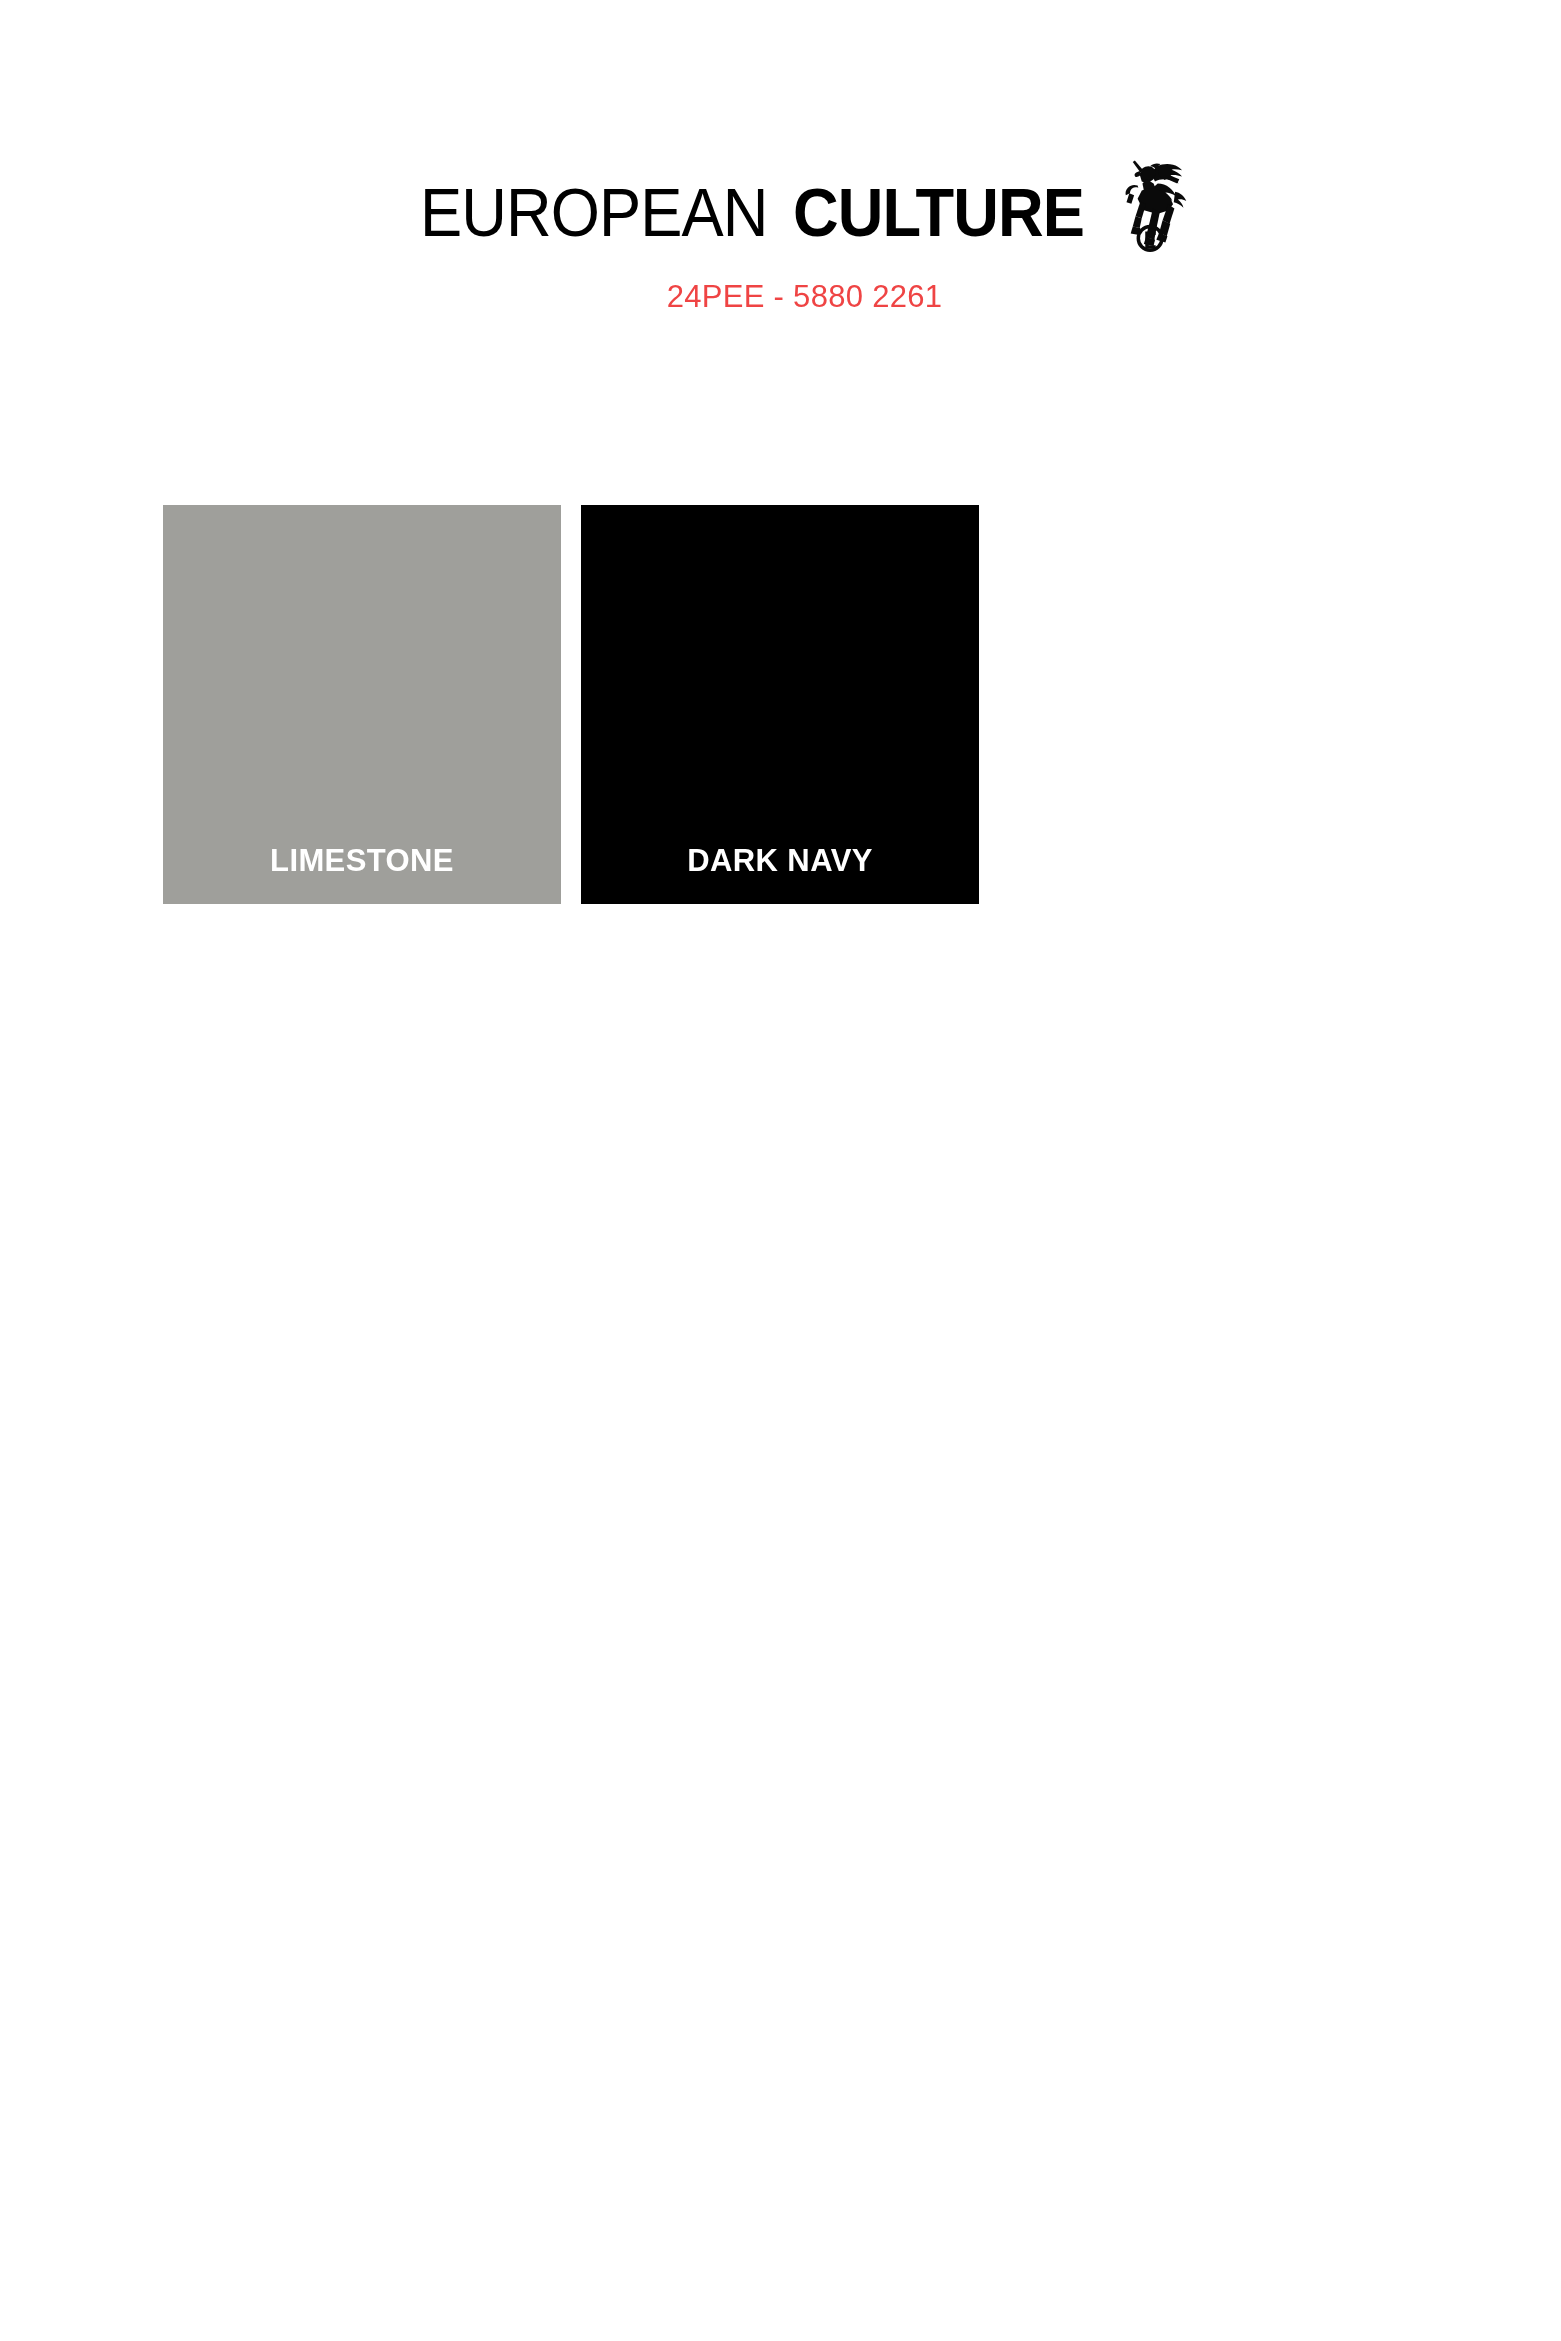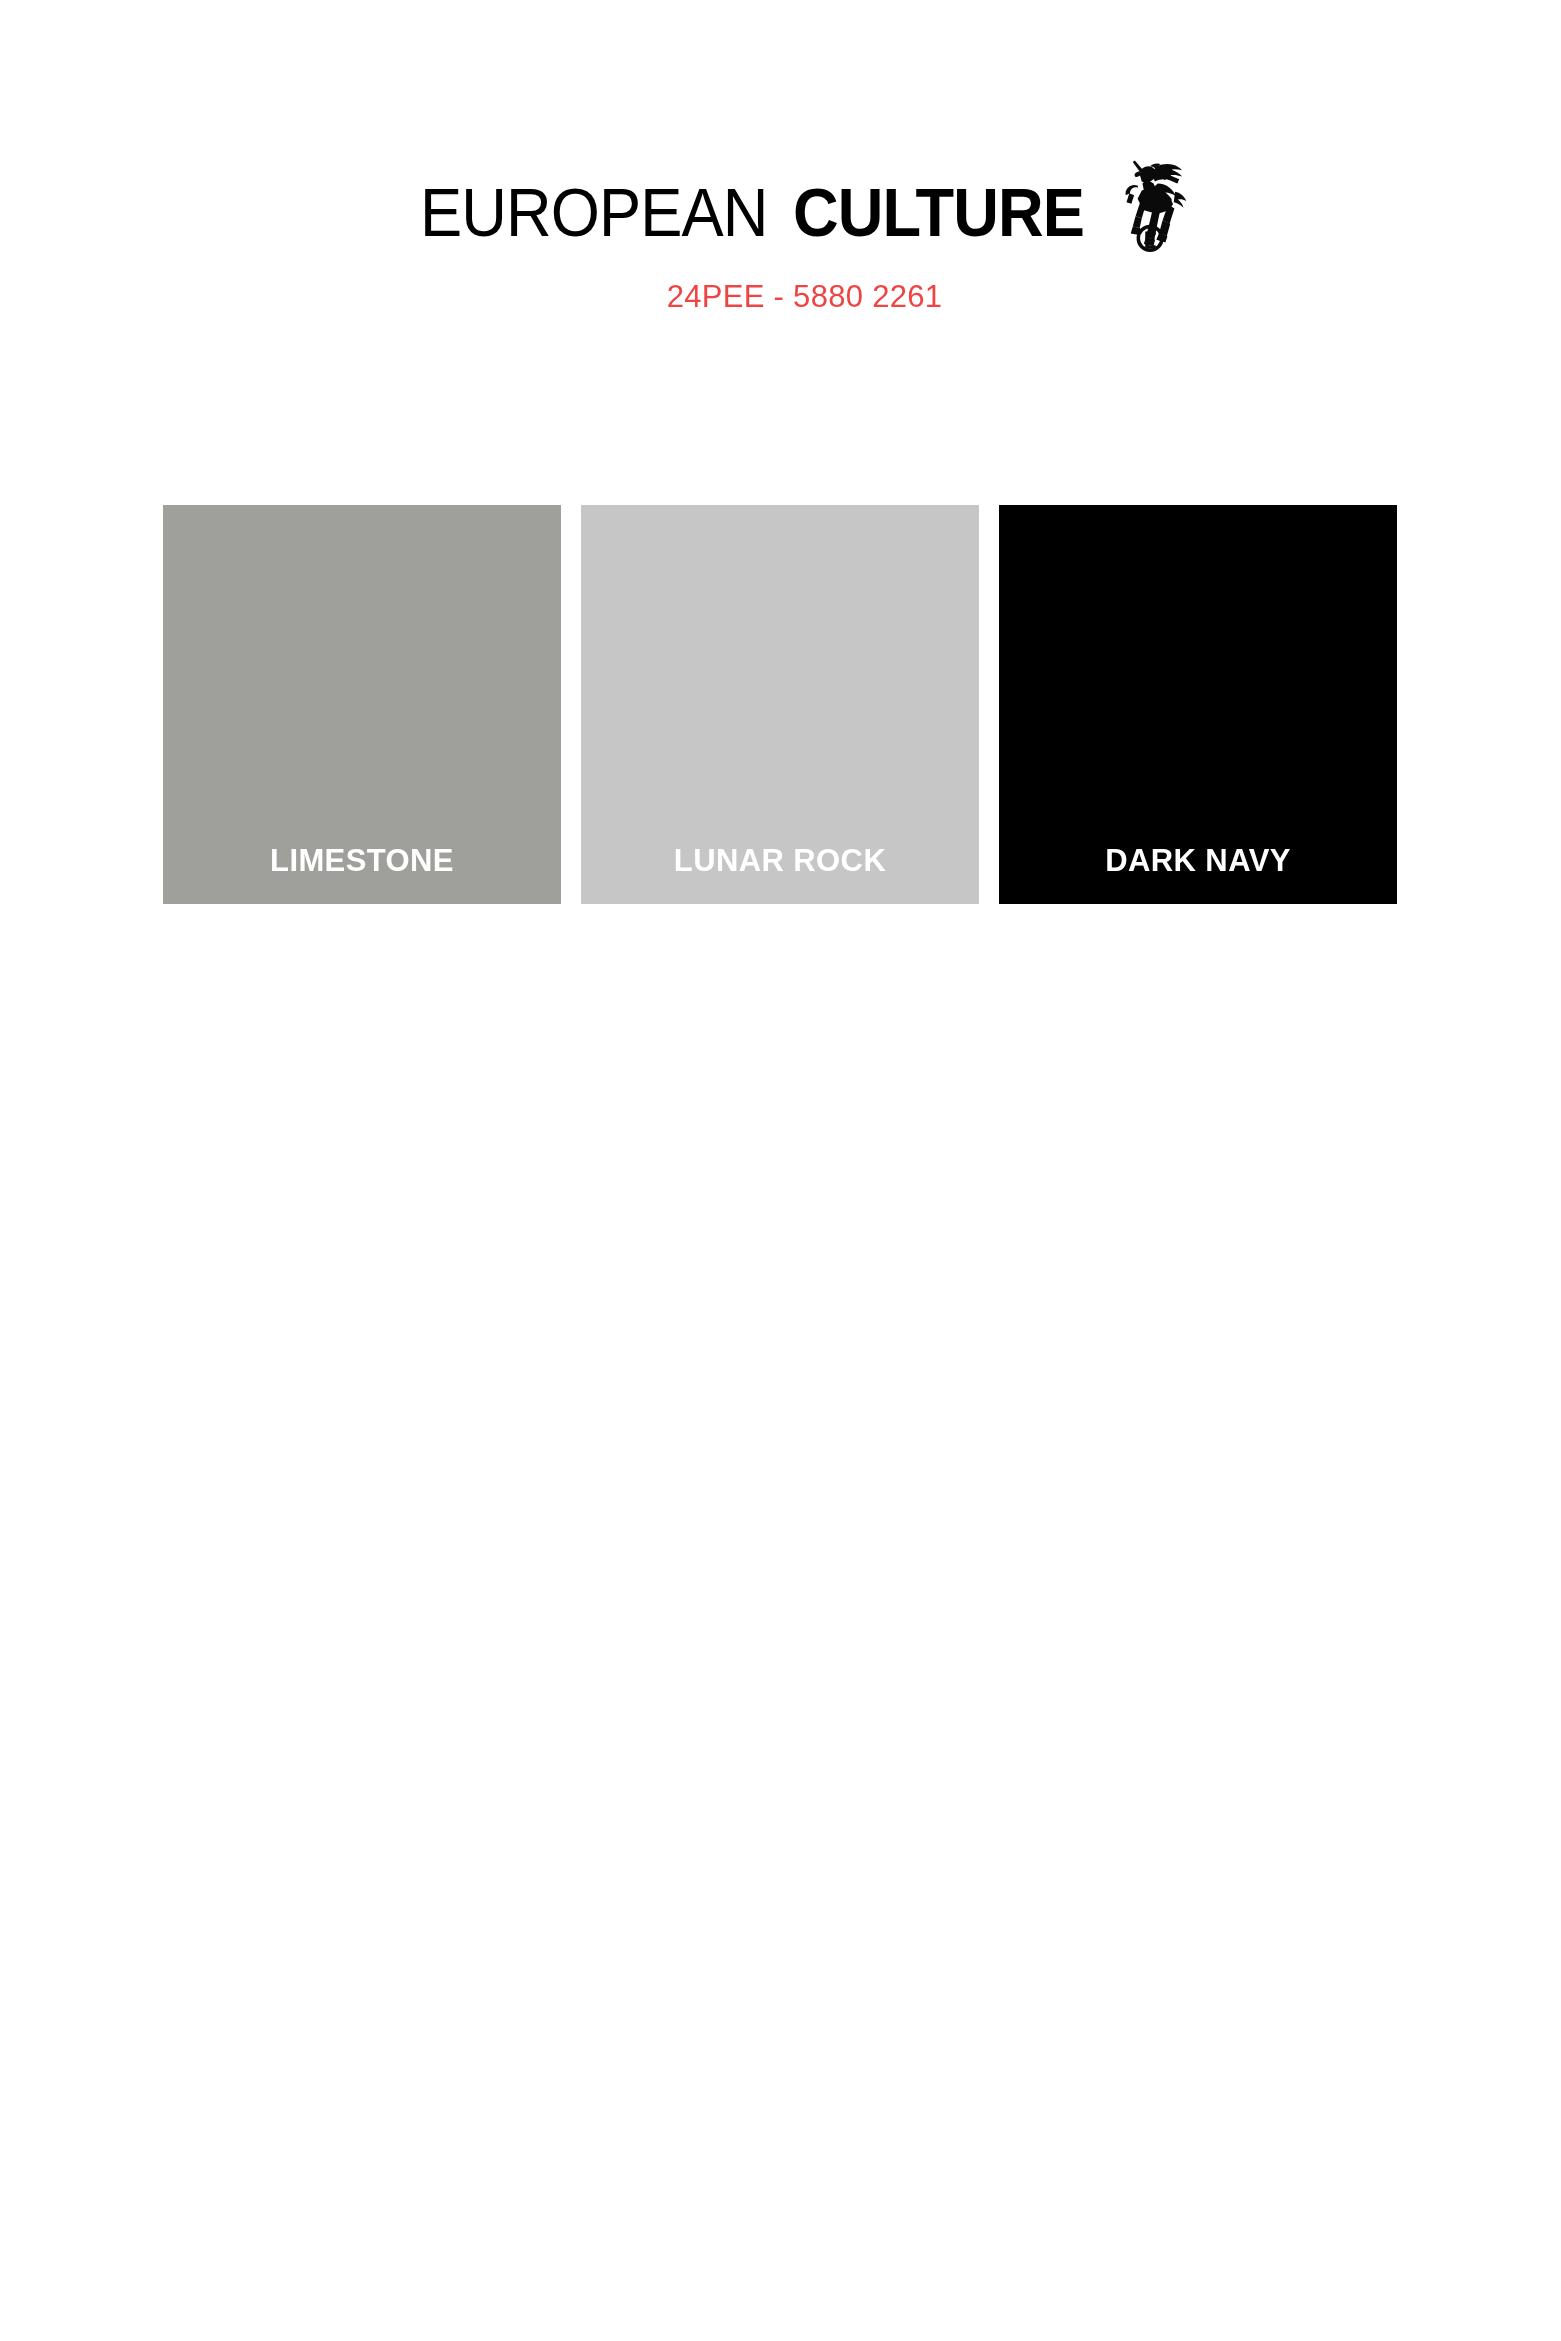--- a/index.html
+++ b/index.html
@@ -190,23 +190,20 @@
 </div>
 
 <div class="swatch-grid">
 
   <div class="swatch" style="background-color: rgb(159, 159, 155);">
     <div class="swatch-label solid">LIMESTONE</div>
   </div>
 
 
 
-  <div class="swatch" style="background-color: rgb(198, 198, 198);">
-    <div class="swatch-label solid">LUNAR ROCK</div>
-  </div>
 
 
   <div class="swatch" style="background-color: #000000;">
     <div class="swatch-label solid">DARK NAVY</div>
   </div>
 
 </div>
 
 
 </body></html>

